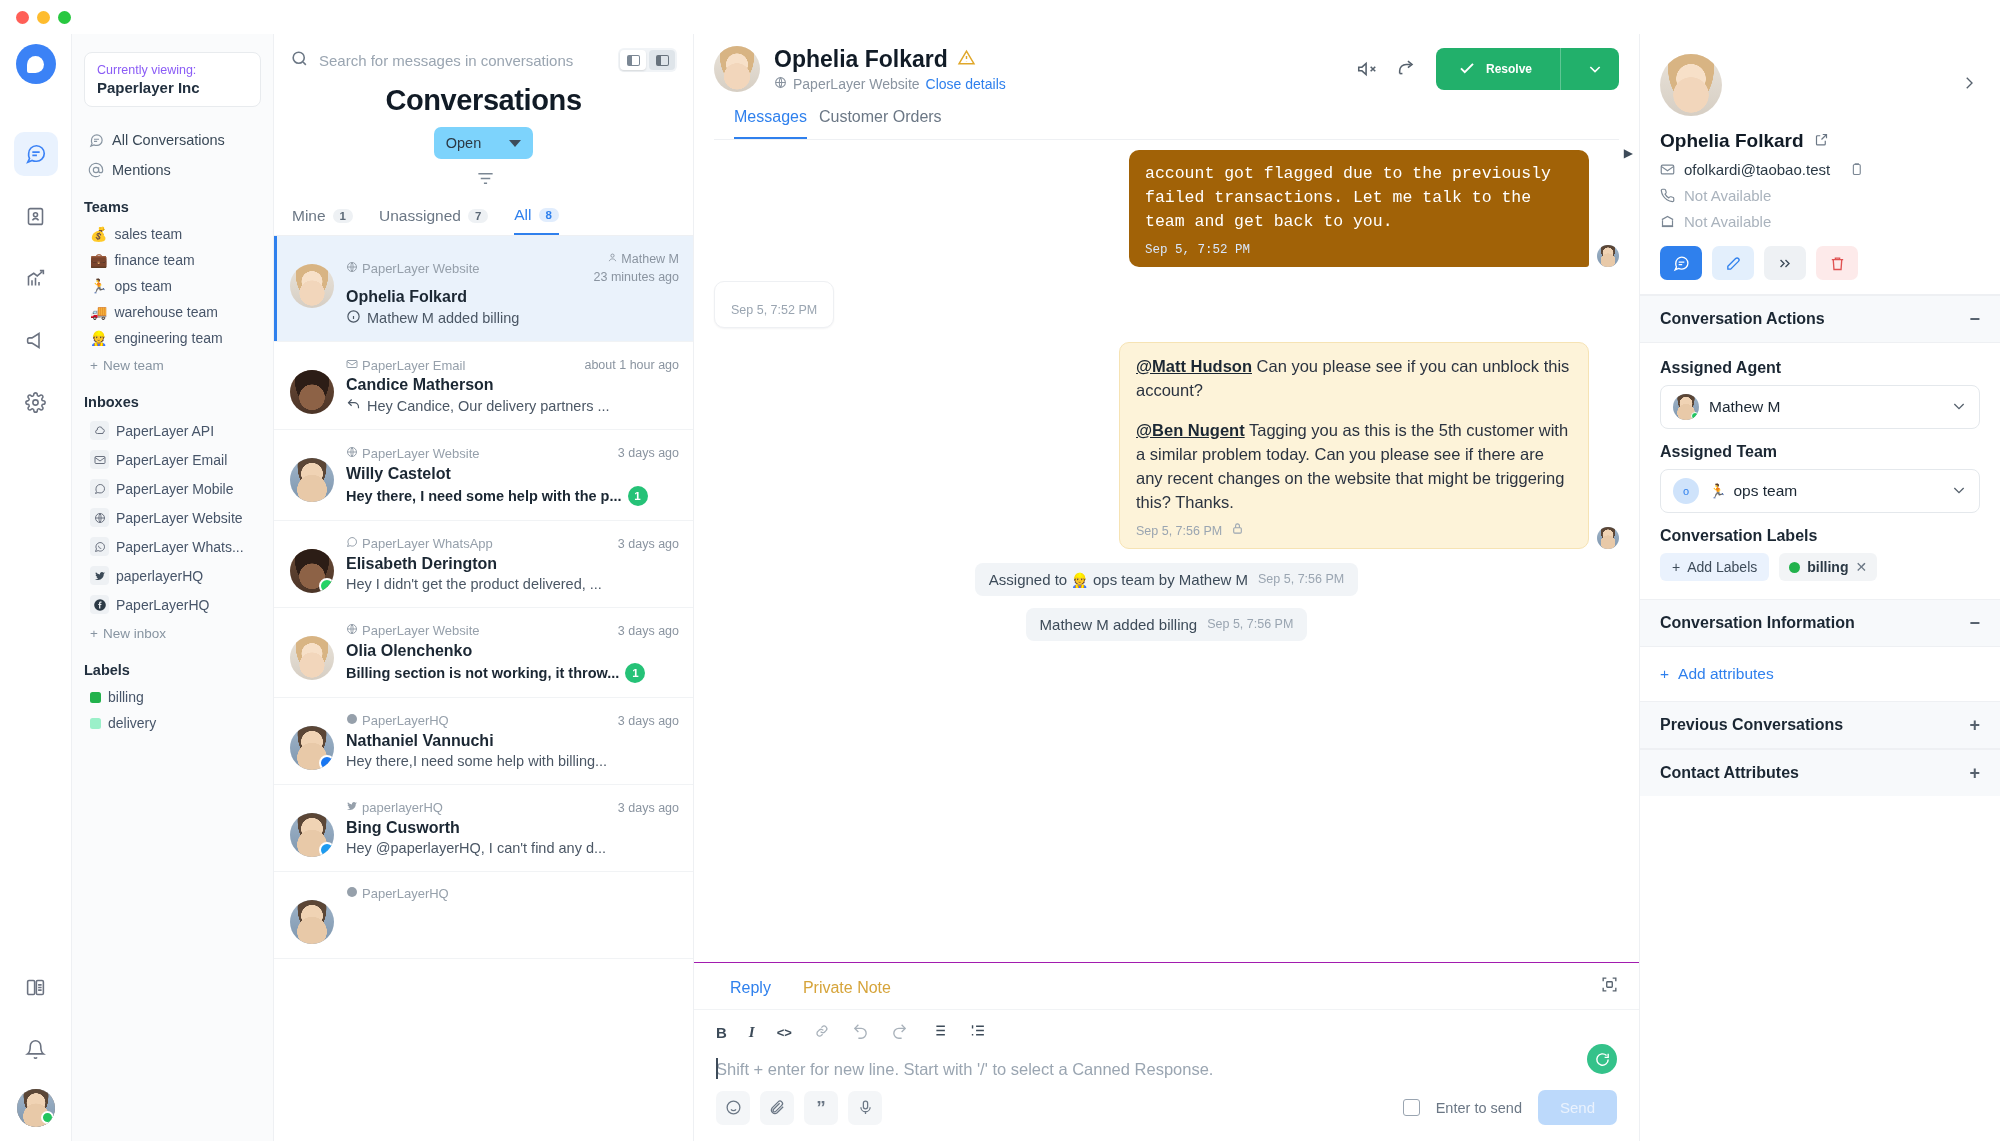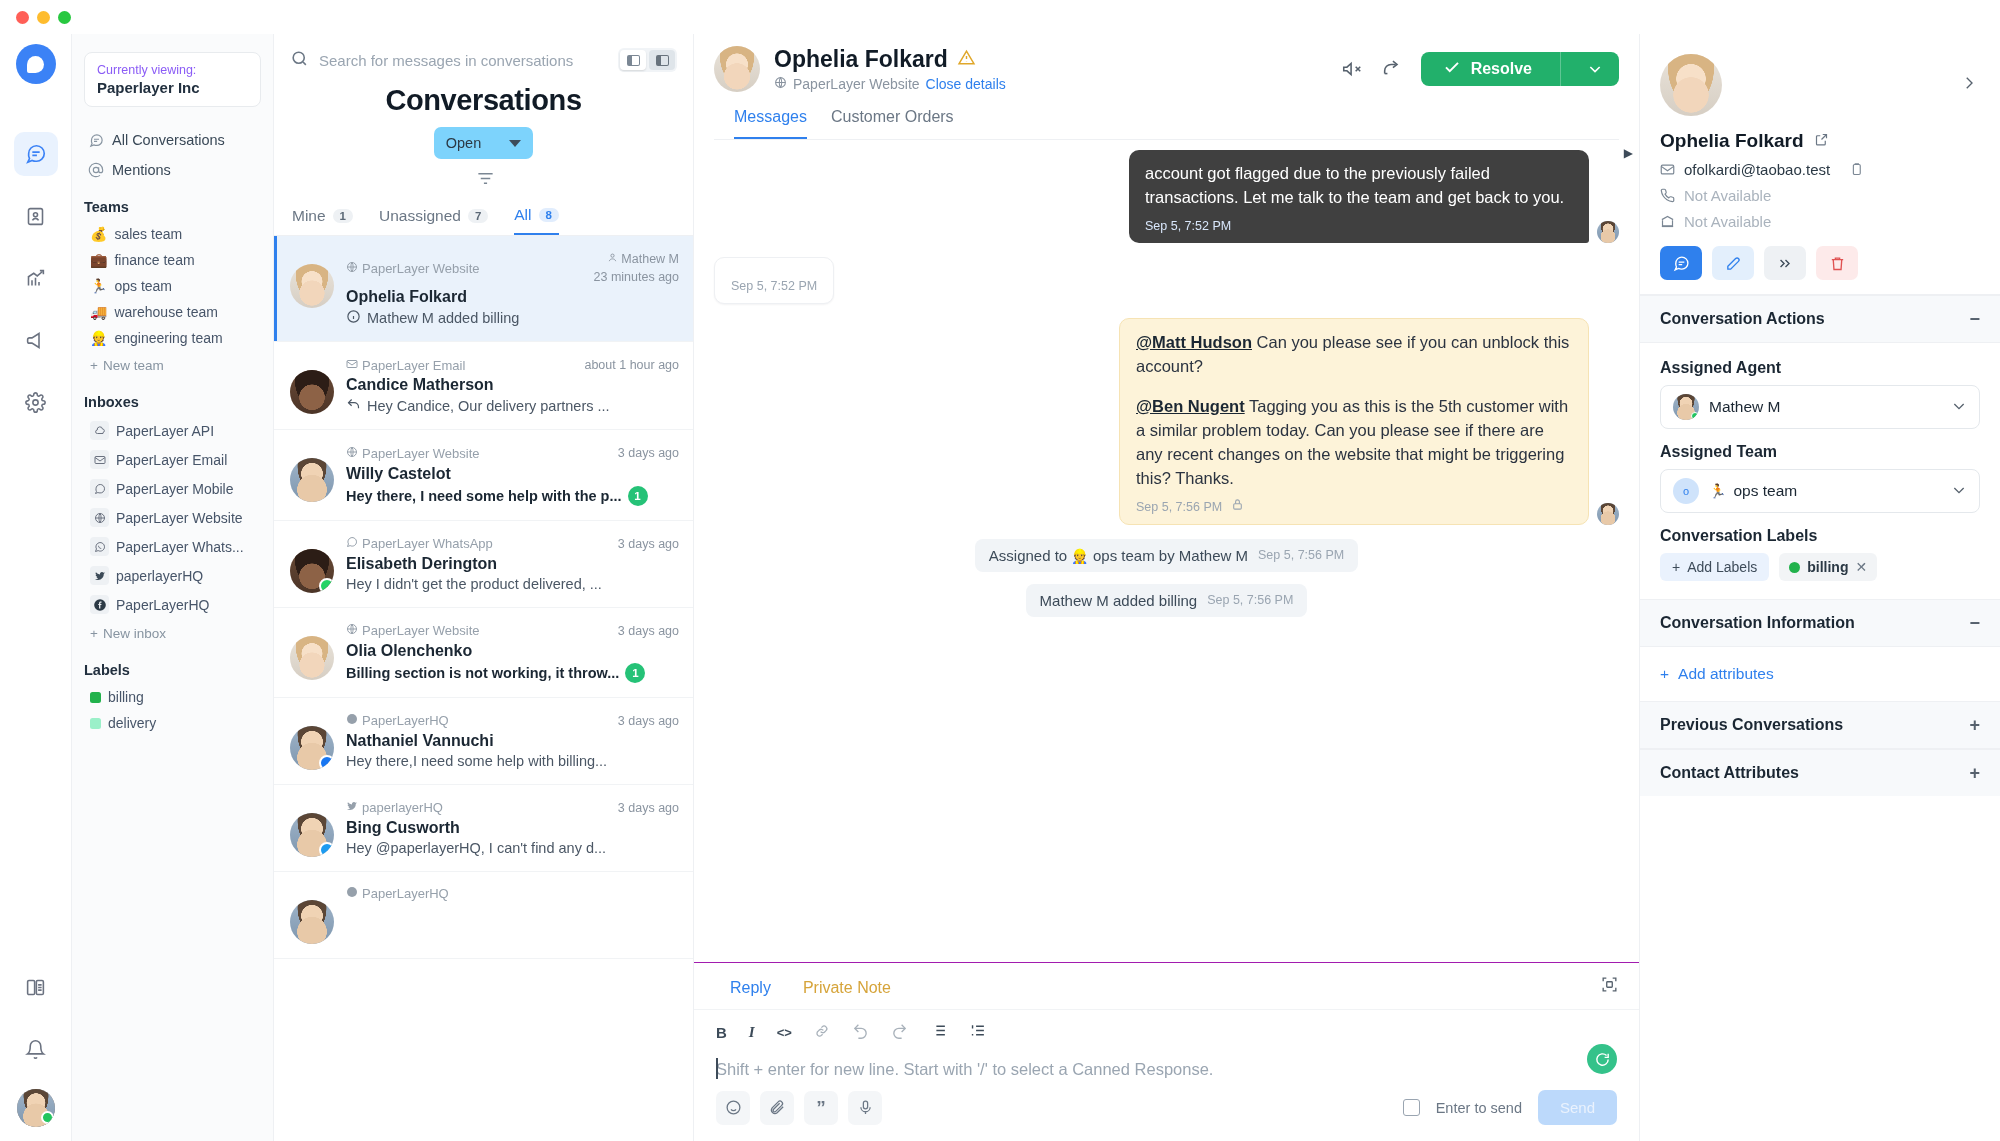--- a/index.html
+++ b/index.html
@@ -190,34 +190,34 @@
   .chat { flex: 1; display: flex; flex-direction: column; min-width: 0; border-right:1px solid #eef0f3; padding-top:34px; }
   .chat-head { padding: 12px 20px 0 20px; }
   .chat-head-row { display:flex; align-items:center; gap:14px; }
   .chat-av { width: 46px; height: 46px; border-radius: 50%; overflow:hidden; position:relative; flex:0 0 46px; }
   .chat-name { font-size: 23px; font-weight: 700; color:#111b26; display:flex; align-items:center; gap:9px; }
   .chat-sub { font-size: 14px; color:#8a94a0; display:flex; align-items:center; gap:6px; margin-top:3px; }
   .chat-sub .link { color:#2f80ed; font-weight:500; }
   .head-actions { margin-left:auto; display:flex; align-items:center; gap:18px; }
   .icon-btn { color:#56616d; display:flex; align-items:center; justify-content:center; }
   .resolve-btn {
-    background:#22b06b; color:#fff; border-radius:8px; height:34px; display:flex; align-items:center;
-    font-size:16px; font-weight:600; padding: 0 0 0 22px; gap:10px;
+    background:#22b06b; color:#fff; border-radius:8px; height:42px; display:flex; align-items:center;
+    font-size:12px; font-weight:600; padding: 0 0 0 22px; gap:10px;
   }
   .resolve-btn .sep { width:1px; height:42px; background:rgba(255,255,255,.28); margin-left:18px; }
   .resolve-btn .cv { padding: 0 16px; display:flex; align-items:center; }
-  .chat-tabs { display:flex; gap:24px; padding: 16px 20px 0 20px; border-bottom: 1px solid #eef0f3; }
+  .chat-tabs { display:flex; gap:12px; padding: 16px 20px 0 20px; border-bottom: 1px solid #eef0f3; }
   .ctab { font-size:16px; color:#6b7785; padding-bottom:11px; }
   .ctab.active { color:#2f80ed; border-bottom:2.5px solid #2f80ed; font-weight:500; }
 
   .messages { flex:1; overflow:hidden; padding: 10px 20px 6px 20px; position:relative; }
   .msg-row { display:flex; align-items:flex-end; gap:8px; margin-bottom:14px; }
   .msg-row.out { justify-content:flex-end; }
   .bubble { max-width: 460px; border-radius: 10px; padding: 12px 16px 8px 16px; font-size:16.5px; line-height:1.45; }
-  .bubble.out { background:#404040; color:#fff; border-bottom-right-radius:3px; }
+  .bubble.out { background:#a16207; color:#fff; border-bottom-right-radius:3px;font-family:Liberation Mono, monospace; }
   .bubble.in { background:#fff; color:#1f2d3d; border:1px solid #eef0f3; box-shadow: 0 1px 2px rgba(16,24,40,.05); }
   .bubble.note { background:#fdf3d9; border:1px solid #f6e3b4; color:#2b3340; max-width:470px; }
   .b-time { font-size:12.5px; margin-top:7px; display:flex; align-items:center; gap:9px; }
   .bubble.out .b-time { color:#d9e7fb; }
   .bubble.in .b-time, .bubble.note .b-time { color:#9aa5b1; }
   .msg-av { width:22px;height:22px;border-radius:50%;overflow:hidden;position:relative;flex:0 0 22px; }
   .mention { font-weight:700; text-decoration: underline; color:#1b2733; }
   .sys-row { display:flex; justify-content:center; margin-bottom:12px; }
   .sys {
     background:#f1f4f7; border-radius: 8px; padding: 8px 14px; font-size:15px; color:#3d4b59;

